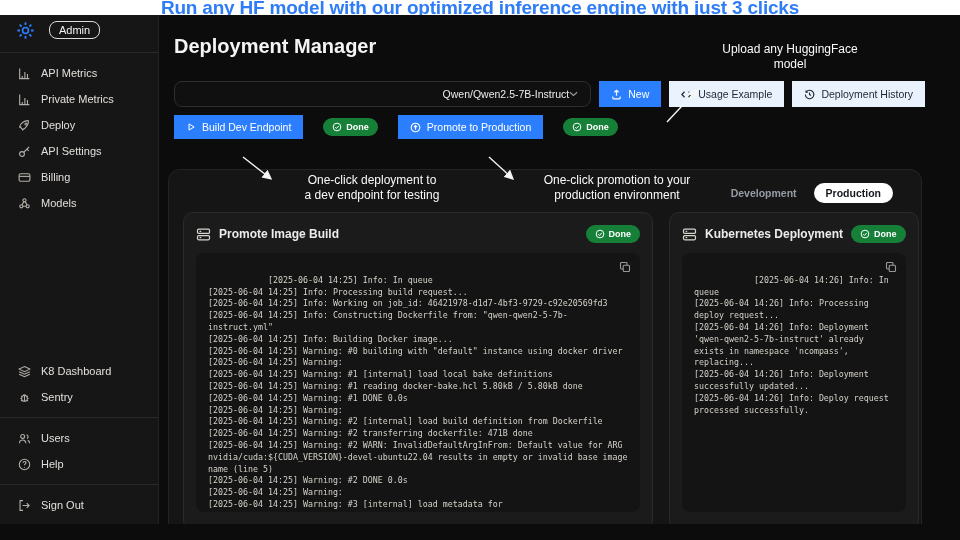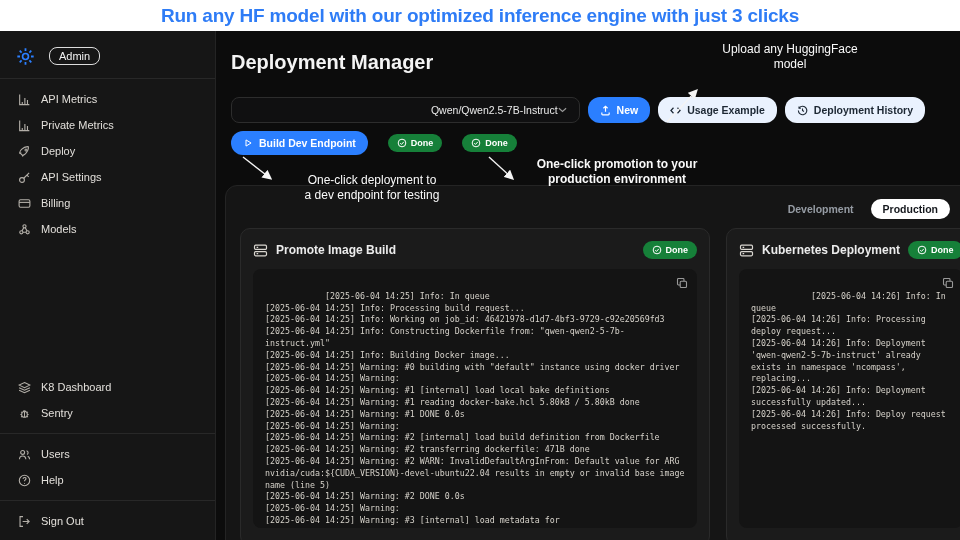--- a/index.html
+++ b/index.html
@@ -1,46 +1,46 @@
 <!DOCTYPE html>
 <html><head>
 <meta charset="utf-8">
 <style>
   * { box-sizing: border-box; margin: 0; padding: 0; }
   html,body { width: 960px; height: 540px; overflow: hidden; background: #0c0c0c;
               font-family: "Liberation Sans", sans-serif; }
-  .banner { height: 31px; background: #ffffff; display: flex; align-items: center;
+  .banner { height: 15px; background: #ffffff; display: flex; align-items: center;
             justify-content: center; font-size: 19px; font-weight: 800; color: #2e7cf6;
             letter-spacing: -0.2px; }
   .app { display: flex; height: 509px; overflow: hidden; }
 
   
-  .sidebar { width: 216px; background: #161616; border-right: 1px solid #242424;
-             display: flex; flex-direction: column; padding-top: 10px; flex: none; }
+  .sidebar { width: 159px; background: #161616; border-right: 1px solid #242424;
+             display: flex; flex-direction: column; flex: none; }
   .sb-top { display: flex; align-items: center; gap: 14px; padding: 0 16px; height: 30px; }
   .admin-pill { border: 1.3px solid #dcdcdc; border-radius: 8px; color: #f2f2f2;
                 font-size: 11px; padding: 2px 9px; }
   .sb-divider { height: 1px; background: #282828; margin: 7px 0; }
   .sb-item { height: 26px; display: flex; align-items: center; gap: 10px; padding: 0 18px;
              color: #e2dfda; font-size: 11px; cursor: pointer; }
   .sb-item svg { color: #b3afa8; flex: none; }
   .sb-spacer { flex: 1; }
   .sb-bottom { padding-bottom: 6px; }
 
   
   .main { position: relative; flex: 1; background: #0c0c0c; overflow: hidden; }
   .page-title { position: absolute; left: 15px; top: 20px; font-size: 20px; font-weight: 700;
                 color: #f4f4f4; }
   .controls { position: absolute; left: 15px; right: 35px; top: 66px; height: 26px;
               display: flex; gap: 8px; }
   .model-select { flex: 1; background: #101011; border: 1px solid #2d2d2d; border-radius: 8px;
                   display: flex; align-items: center; justify-content: flex-end;
                   padding: 0 12px; color: #ebebeb; font-size: 10.5px; cursor: pointer; }
-  .btn { display: inline-flex; align-items: center; gap: 6px; border-radius: 12px;
-         font-size: 10.5px; font-weight: 700; padding: 0 12px; height: 26px; cursor: pointer;
+  .btn { display: inline-flex; align-items: center; gap: 6px; border-radius: 0;
+         font-size: 10.5px; font-weight: 400; padding: 0 12px; height: 26px; cursor: pointer;
          border: none; white-space: nowrap; }
   .btn-blue { background: #2b7fff; color: #ffffff; }
   .btn-light { background: #eaf2fe; color: #1c2733; }
   .actions { position: absolute; left: 15px; top: 100px; height: 24px; display: flex;
              gap: 20px; align-items: center; }
   .actions .btn { height: 24px; }
   .done-pill { display: inline-flex; align-items: center; gap: 4px; background: #168039;
                color: #ffffff; font-size: 9px; font-weight: 700; border-radius: 999px;
                height: 18px; padding: 0 9px; }
 
@@ -67,21 +67,21 @@
             color: #d6d2ca; white-space: pre-wrap; word-break: break-word; }
   .copy-btn { position: absolute; top: 8px; right: 9px; color: #999999; cursor: pointer;
               background: none; border: none; padding: 0; line-height: 0; }
 
   
   .arrows { position: absolute; left: 0; top: 0; pointer-events: none; z-index: 6; }
   .note { position: absolute; z-index: 7; color: #fafafa; font-size: 12px; line-height: 15px;
           text-align: center; white-space: pre-line; pointer-events: none; }
   .note-upload { left: 700px; top: 42px; width: 180px; }
   .note-dev { left: 277px; top: 173px; width: 190px; }
-  .note-prod { left: 517px; top: 157px; width: 200px; font-weight: bold; }
+  .note-prod { left: 517px; top: 173px; width: 200px; }
 </style>
 </head>
 <body>
 
 <div class="banner">Run any HF model with our optimized inference engine with just 3 clicks</div>
 
 <div class="app">
 
   <div class="sidebar">
     <div class="sb-top">
@@ -228,20 +228,27 @@
           </svg>
         <span>Build Dev Endpoint</span>
       </button>
       <span class="done-pill">
         <svg width="10" height="10" viewBox="0 0 12 12" fill="none" stroke="#fff" stroke-width="1.2">
             <circle cx="6" cy="6" r="4.6"></circle>
             <path d="M3.9 6.2l1.5 1.5 2.7-3"></path>
           </svg>
         <span>Done</span>
       </span>
+      <button class="btn btn-blue">
+        <svg width="11" height="11" viewBox="0 0 12 12" fill="none" stroke="#fff" stroke-width="1.2">
+            <circle cx="6" cy="6" r="4.7"></circle>
+            <path d="M6 8.4V3.9M4.2 5.7L6 3.9l1.8 1.8"></path>
+          </svg>
+        <span>Promote to Production</span>
+      </button>
       <span class="done-pill">
         <svg width="10" height="10" viewBox="0 0 12 12" fill="none" stroke="#fff" stroke-width="1.2">
             <circle cx="6" cy="6" r="4.6"></circle>
             <path d="M3.9 6.2l1.5 1.5 2.7-3"></path>
           </svg>
         <span>Done</span>
       </span>
     </div>
 
     <div class="container">

